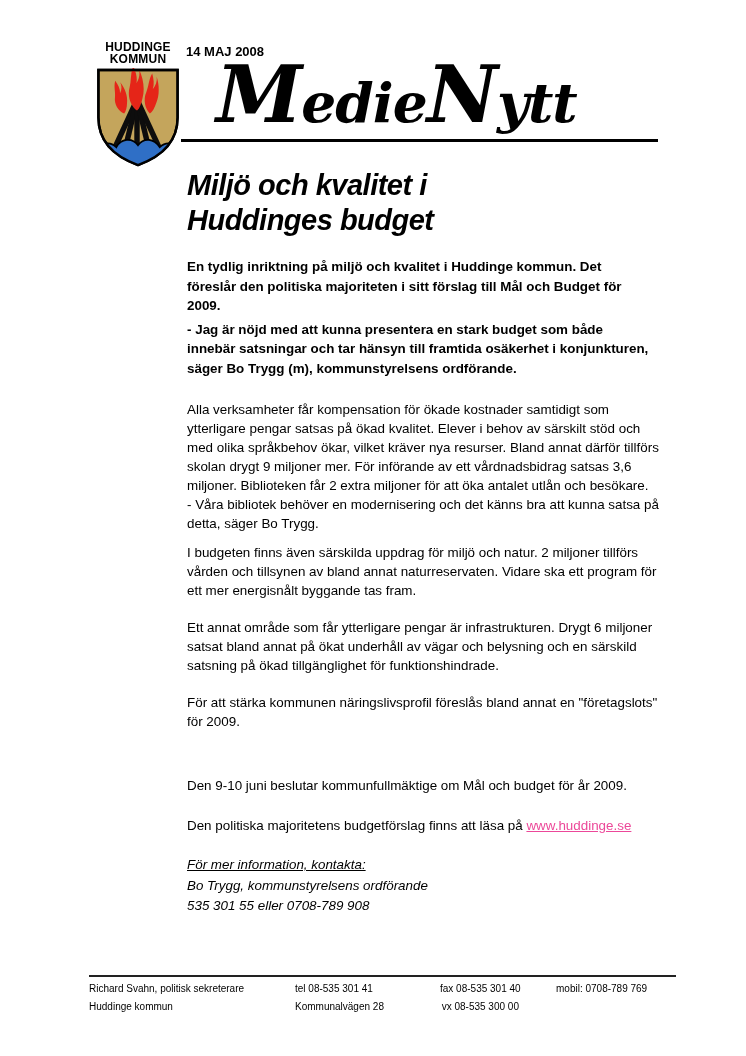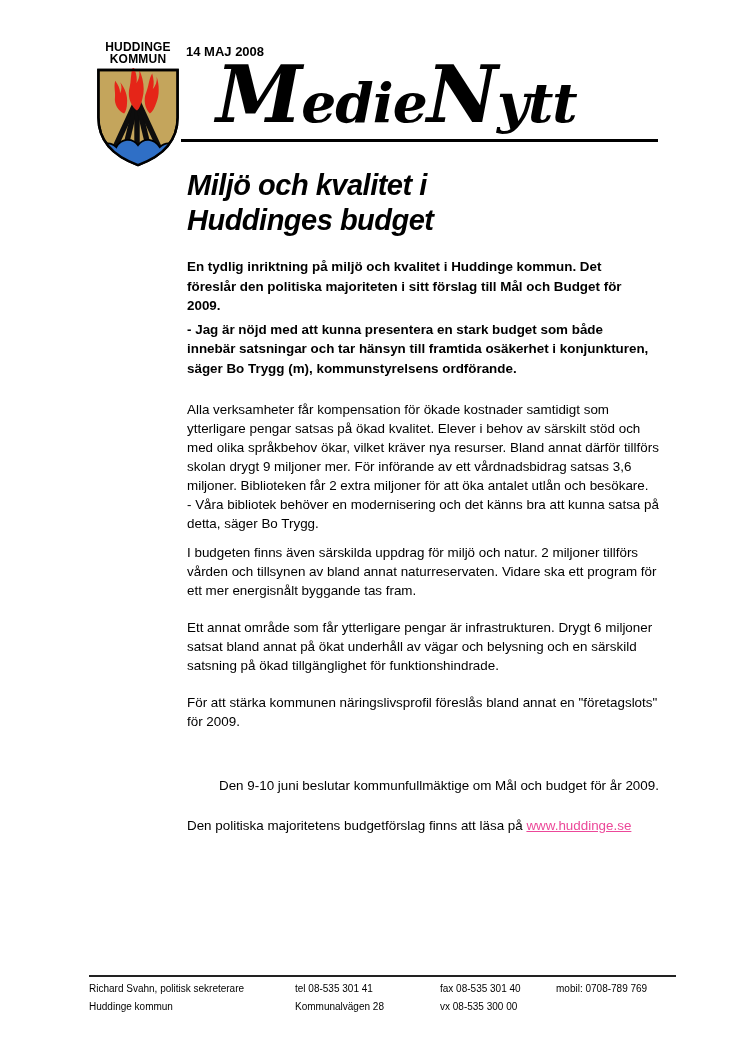--- a/index.html
+++ b/index.html
@@ -31,30 +31,30 @@
     font-weight:bold; font-style:italic; font-size:29px; line-height:35px;
     letter-spacing:-0.5px;
   }
   .lead { width:462px; font-weight:bold; font-size:13.4px; line-height:19.5px; margin-top:19px; }
   .lead .lead-p + .lead-p { margin-top:4px; }
   .body-p { font-size:13.4px; line-height:19px; }
   .mt4  { margin-top:4px; }
   .mt0  { margin-top:0; }
   .mt10 { margin-top:10px; }
   .mt18 { margin-top:18px; }
-  .mt45 { margin-top:45px;margin-left:32px; }
+  .mt45 { margin-top:45px; }
   .mt21 { margin-top:21px; }
   .weblink { text-decoration:underline; }
   .contact { margin-top:20px; font-style:italic; font-size:13.4px; line-height:20.5px; }
   .contact-heading { text-decoration:underline; }
 
   
   .footer-rule { position:absolute; left:89px; top:975px; width:587px; height:2px; background:#222; }
   .footer { position:absolute; top:980px; font-size:10px; line-height:17.5px; color:#000; }
-  .fcol1 { left:89px; }  .fcol2 { left:295px; }  .fcol3 { left:440px; }  .fcol4 { left:556px; }
+  .fcol1 { left:89px; }  .fcol2 { left:295px; }  .fcol3 { left:440px;text-align:center; }  .fcol4 { left:556px; }
 </style>
 </head>
 <body>
 
 <div class="logo-block">
   <div class="org-name">HUDDINGE</div>
   <div class="org-name">KOMMUN</div>
   <svg class="shield" width="84" height="99" viewBox="0 0 84 100" aria-hidden="true">
     <defs>
       <path id="shieldPath" d="M2,2 L82,2 L82,50 C82,73 67,89 42,98 C17,89 2,73 2,50 Z"></path>
@@ -103,20 +103,25 @@
   <div class="body-p mt0">- Våra bibliotek behöver en modernisering och det känns bra att kunna satsa på detta, säger Bo Trygg.</div>
   <div class="body-p mt10">I budgeten finns även särskilda uppdrag för miljö och natur. 2 miljoner tillförs vården och tillsynen av bland annat naturreservaten. Vidare ska ett program för ett mer energisnålt byggande tas fram.</div>
   <div class="body-p mt18">Ett annat område som får ytterligare pengar är infrastrukturen. Drygt 6 miljoner satsat bland annat på ökat underhåll av vägar och belysning och en särskild satsning på ökad tillgänglighet för funktionshindrade.</div>
   <div class="body-p mt18">För att stärka kommunen näringslivsprofil föreslås bland annat en "företagslots" för 2009.</div>
   <div class="body-p mt45">Den 9-10 juni beslutar kommunfullmäktige om Mål och budget för år 2009.</div>
 
   <div class="body-p mt21">
     <span>Den politiska majoritetens budgetförslag finns att läsa på </span><a class="weblink" href="#" style="color: #ec4899;">www.huddinge.se</a>
   </div>
 
+  <div class="contact">
+    <div class="contact-heading">För mer information, kontakta:</div>
+    <div>Bo Trygg, kommunstyrelsens ordförande</div>
+    <div>535 301 55 eller 0708-789 908</div>
+  </div>
 </div>
 
 <div class="footer-rule"></div>
 
 <div class="footer fcol1">
   <div>Richard Svahn, politisk sekreterare</div>
   <div>Huddinge kommun</div>
 </div>
 <div class="footer fcol2">
   <div>tel 08-535 301 41</div>

